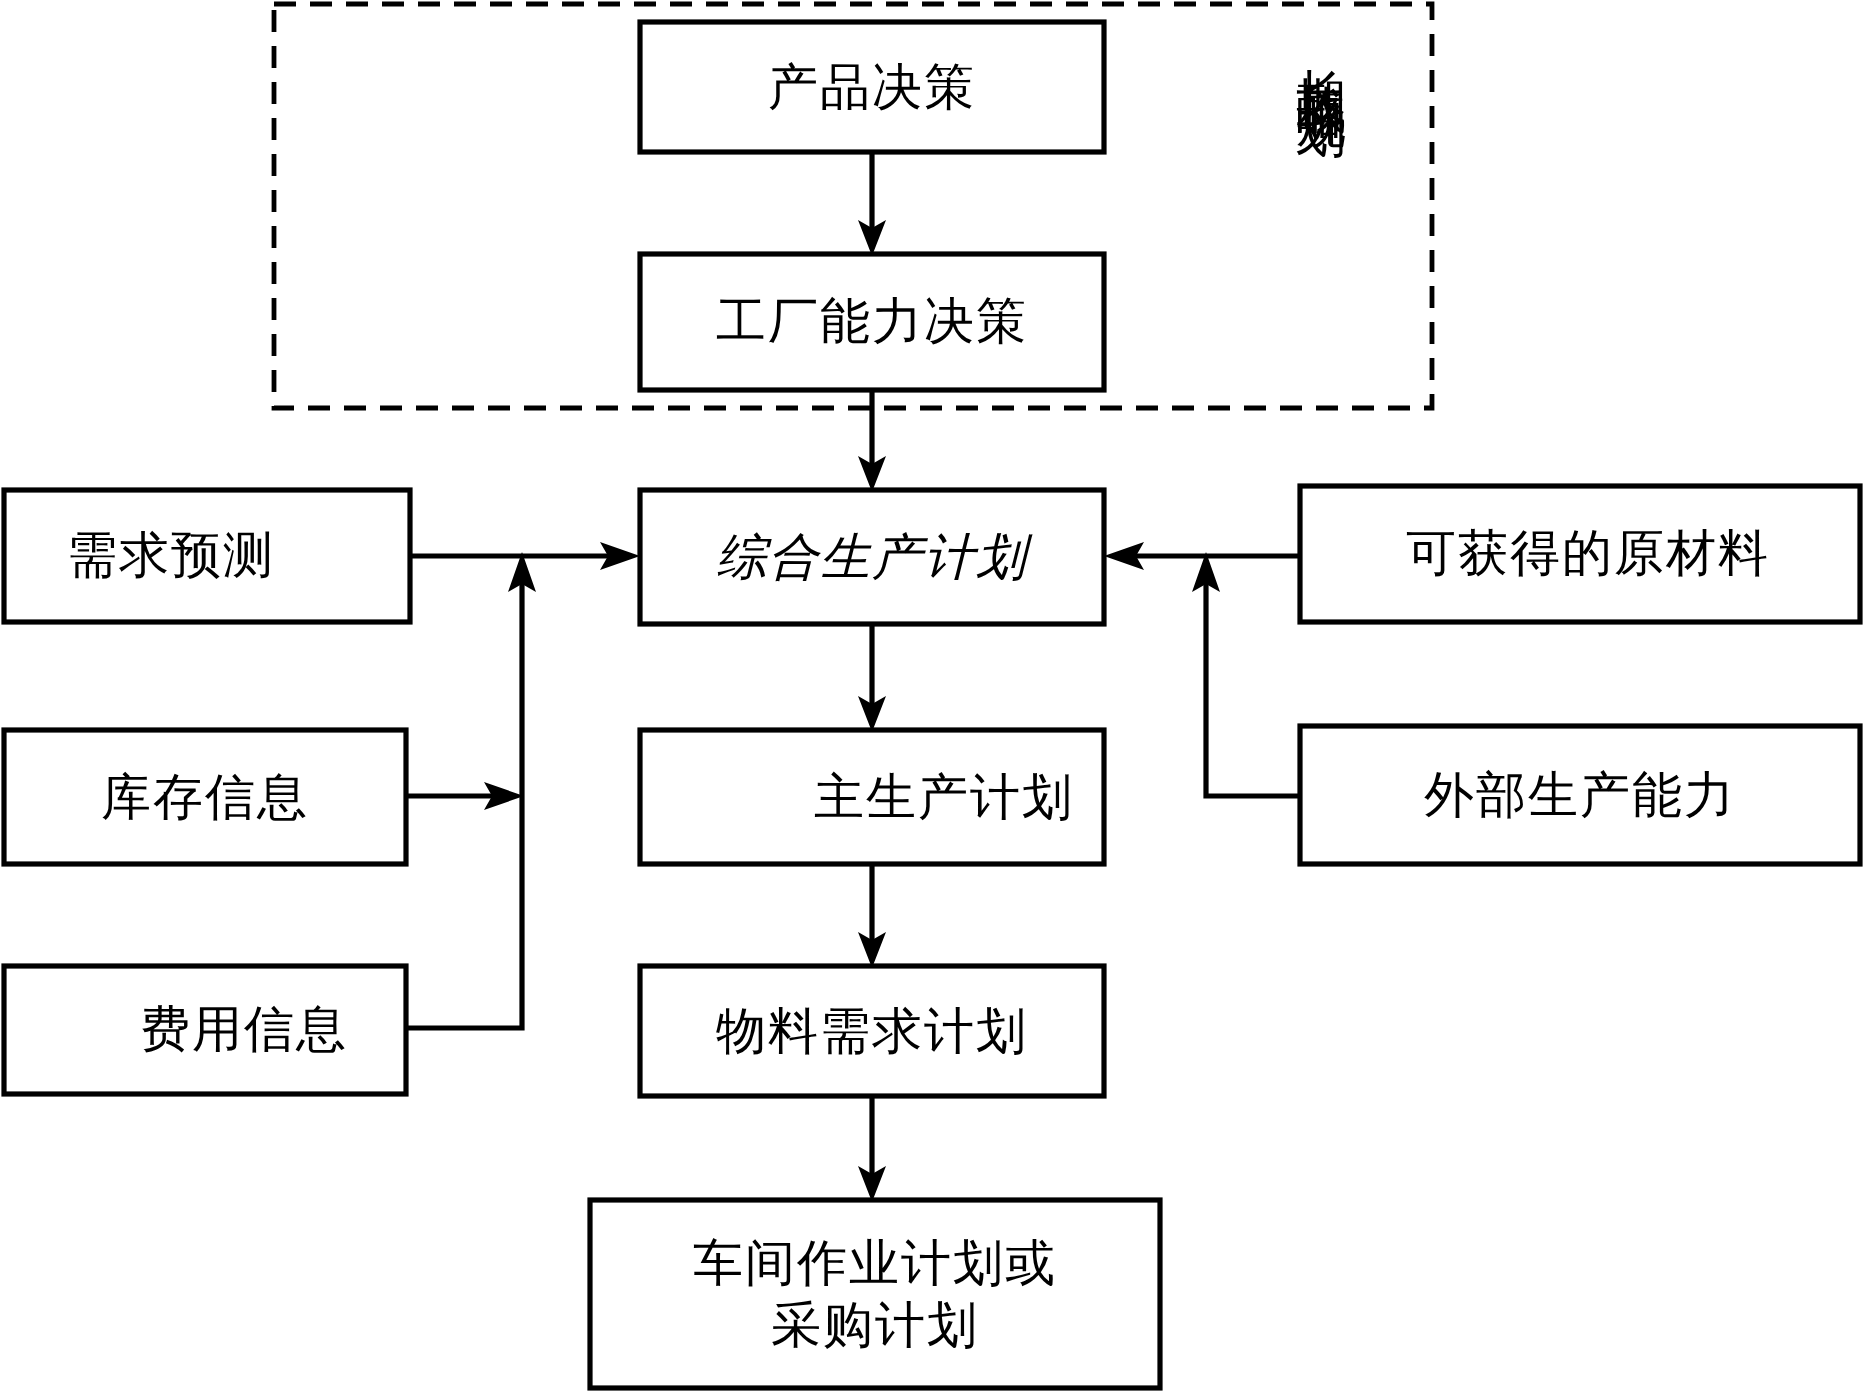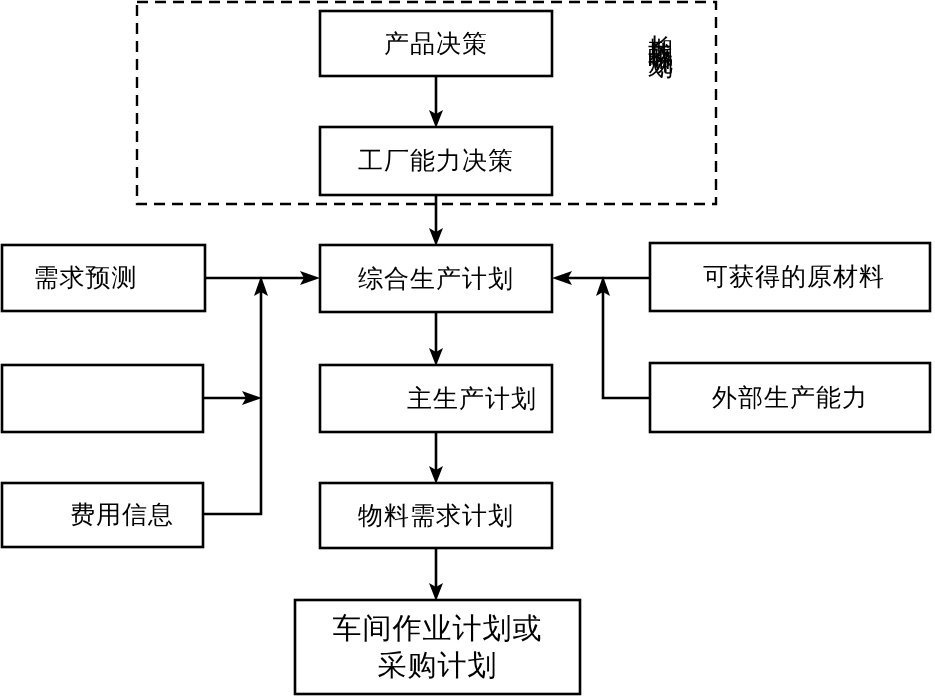--- a/index.html
+++ b/index.html
@@ -52,21 +52,21 @@
     color: #000000;
     font-family: "DejaVu Sans", "Liberation Sans", sans-serif;
     font-size: 25px;
     line-height: 1.18;
     letter-spacing: 1px;
     white-space: pre-line;
     pointer-events: none;
     user-select: none;
   }
   .node-label.two-line {
-    font-size: 29px;
+    font-size: 25px;
     line-height: 1.26;
   }
   .vertical-label {
     position: absolute;
     writing-mode: vertical-rl;
     text-orientation: upright;
     color: #000000;
     font-family: "DejaVu Sans", "Liberation Sans", sans-serif;
     font-size: 25px;
     letter-spacing: 4px;
@@ -126,24 +126,25 @@
     <polygon class="arrowhead" points="436,601 429,583 436,587 443,583"></polygon>
 
   </svg>
 
   <div class="node-label" style="left:320px; top:11px; width:232px; height:65px;">产品决策</div>
 
   <div class="node-label" style="left:320px; top:127px; width:232px; height:68px;text-align:center;">工厂能力决策</div>
 
   <div class="node-label" style="left:2px; top:245px; width:167px; height:66px;">需求预测</div>
 
-  <div class="node-label" style="left:320px; top:245px; width:232px; height:67px;">综合生产计划</div>
+  <div class="node-label" style="left:320px; top:245px; width:232px; height:67px;font-style:italic;">综合生产计划</div>
 
   <div class="node-label" style="left:650px; top:243px; width:288px; height:68px;">可获得的原材料</div>
 
+  <div class="node-label" style="left:2px; top:365px; width:201px; height:67px;">库存信息</div>
 
   <div class="node-label" style="left:320px; top:365px; width:232px; height:67px;padding-left:36px;">主生产计划</div>
 
   <div class="node-label" style="left:650px; top:363px; width:280px; height:69px;">外部生产能力</div>
 
   <div class="node-label" style="left:2px; top:483px; width:240px; height:64px;border-radius:24px;">费用信息</div>
 
   <div class="node-label" style="left:320px; top:483px; width:232px; height:65px;">物料需求计划</div>
 
   <div class="node-label two-line" style="left:295px; top:600px; width:285px; height:94px;">车间作业计划或

